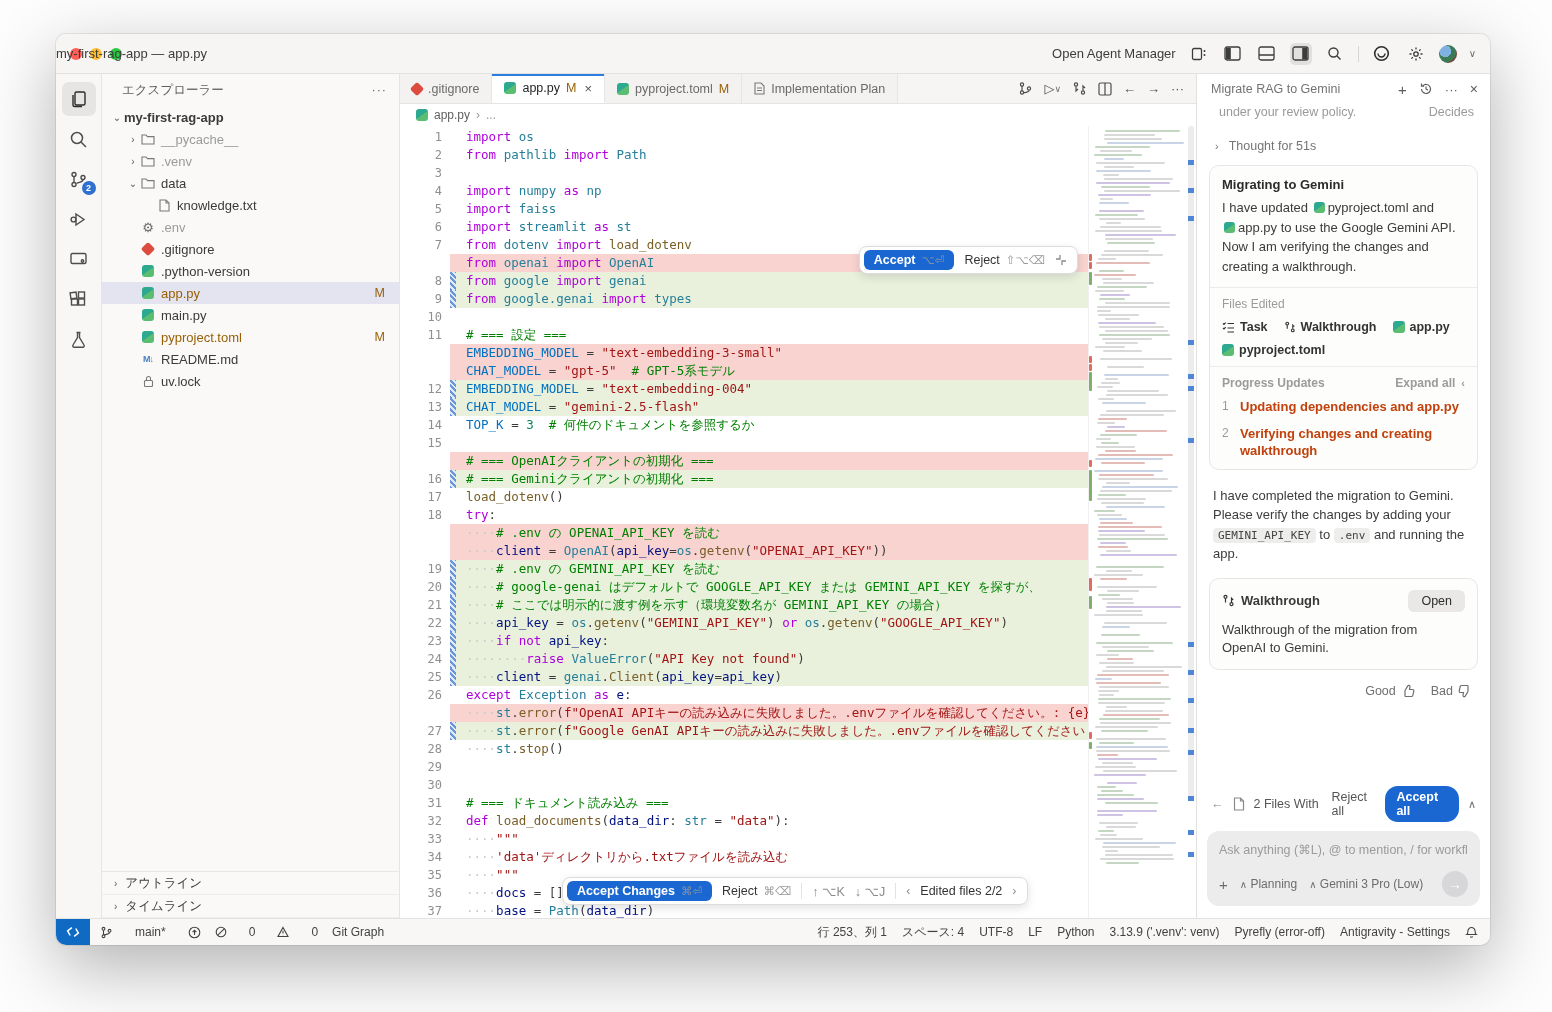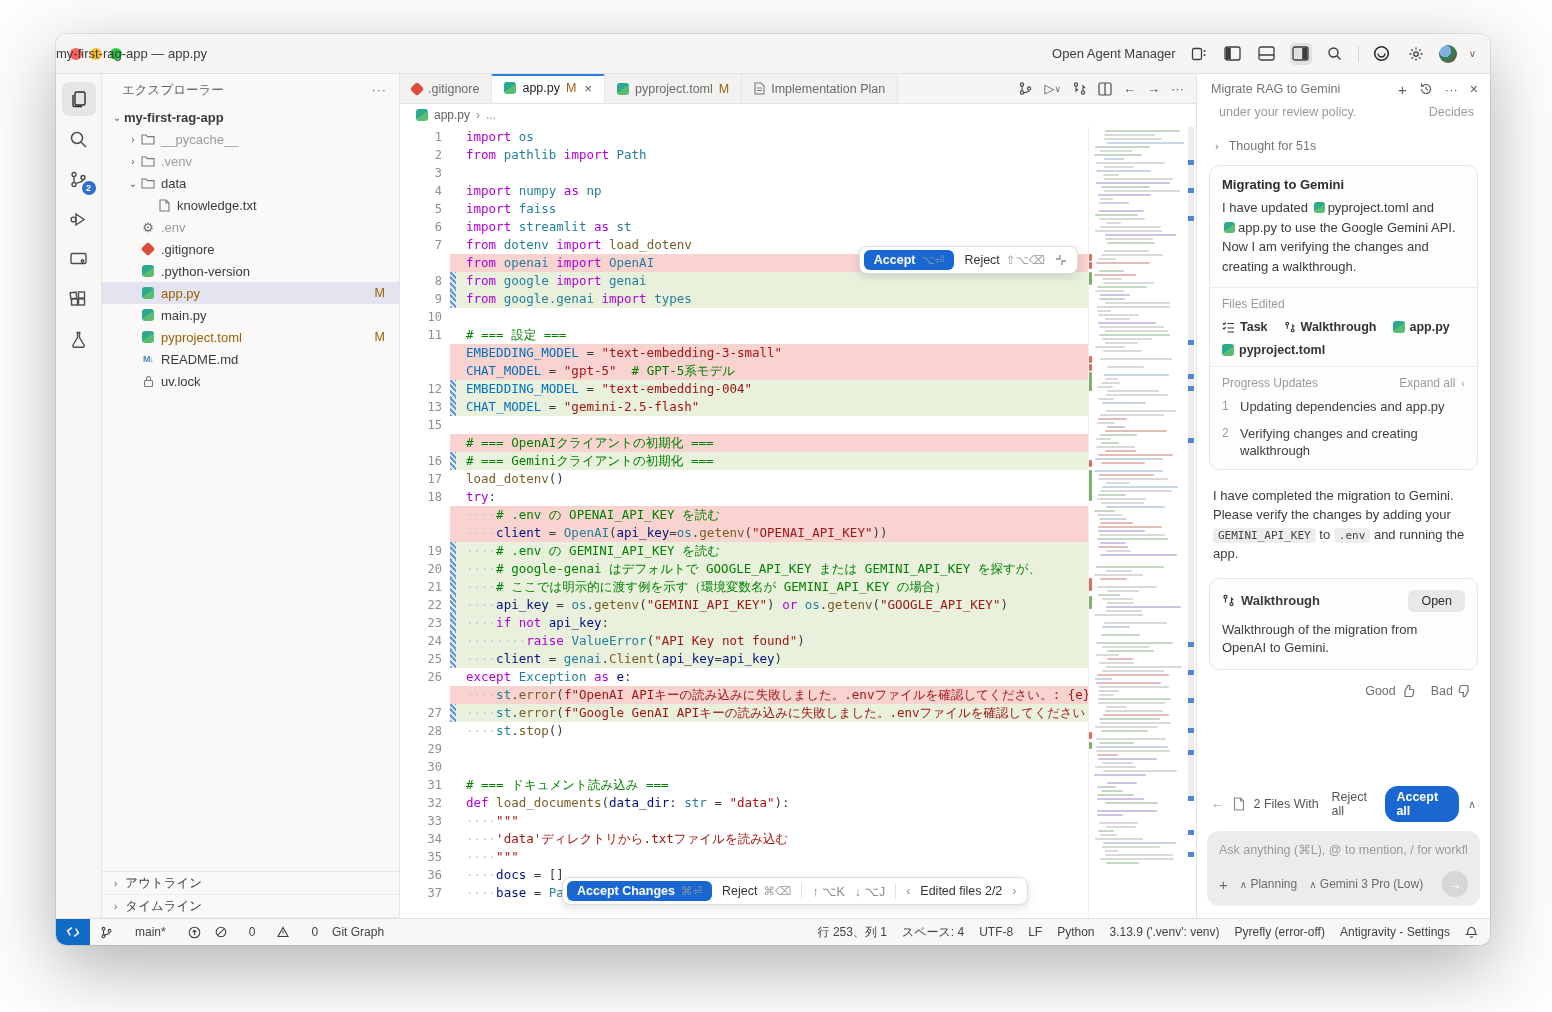--- a/index.html
+++ b/index.html
@@ -95,28 +95,28 @@
   .ap-thought { display:flex; gap:10px; padding:20px 16px 0 18px; color:#757575; font-size:12.5px; align-items:center; }
   .ap-scroll { flex:1; overflow:hidden; padding:12px 12px 0; }
   .card { border:1px solid #e7e6e5; border-radius:10px; background:#fdfdfc; }
   .card-pad { padding:11px 12px; }
   .card h3 { font-size:13px; color:#2c2c2c; margin-bottom:6px; }
   .card p, .msg { line-height:1.5; color:#3c3c3c; }
   .fref { white-space:nowrap; }
   .fref .pyicon { width:11px; height:11px; vertical-align:-1px; margin:0 3px 0 2px; }
   .sec { border-top:1px solid #ececeb; padding:9px 12px; }
   .sec-label { color:#9b9b9b; font-size:12px; }
-  .sec-head { display:flex; align-items:center; }
+  .sec-head { display:flex; align-items:center;font-weight:bold; }
   .sec-head .r { margin-left:auto; color:#9b9b9b; font-size:12px; display:flex; gap:6px; align-items:center; }
   .chips { display:flex; flex-wrap:wrap; column-gap:16px; row-gap:9px; margin-top:9px; }
   .chip { display:flex; align-items:center; gap:5px; color:#333; font-weight:bold; font-size:12.5px; }
   .prog { margin-top:8px; display:flex; flex-direction:column; gap:9px; }
   .prow { display:flex; gap:10px; }
   .prow .n { color:#9b9b9b; font-size:12px; padding-top:1px; width:8px; flex:0 0 auto; }
-  .prow .tx { color:#404040; line-height:1.35; }
+  .prow .tx { color:#c2410c; line-height:1.35;font-weight:bold; }
   .msg { margin:16px 4px 0; }
   .codechip { font-family:"DejaVu Sans Mono","Liberation Mono",monospace; font-size:11px; background:#ededec; border-radius:4px; padding:1px 5px; color:#444; }
   .wt-card { margin-top:14px; }
   .wt-head { display:flex; align-items:center; gap:6px; }
   .wt-head b { font-size:13px; }
   .open-btn { margin-left:auto; background:#e9e8e7; border-radius:6px; padding:4px 13px; font-size:12.5px; color:#2e2e2e; }
   .wt-desc { margin-top:9px; line-height:1.45; color:#3c3c3c; }
   .feedback { display:flex; justify-content:flex-end; gap:16px; color:#6f6f6f; font-size:12.5px; margin:14px 6px 0; align-items:center; }
   .feedback span { display:flex; align-items:center; gap:5px; }
   .ap-bottom { flex:0 0 auto; padding:8px 10px 12px; }
@@ -454,20 +454,21 @@
             <div class="crow ctx"><div class="gut">7</div><div class="mark"></div><div class="ct"><span class="tk-kw">from</span><span class="tk-pl"> </span><span class="tk-md">dotenv</span><span class="tk-pl"> </span><span class="tk-kw">import</span><span class="tk-pl"> </span><span class="tk-fn">load_dotenv</span></div></div>
             <div class="crow del"><div class="gut"></div><div class="mark"></div><div class="ct"><span class="tk-kw">from</span><span class="tk-pl"> </span><span class="tk-md">openai</span><span class="tk-pl"> </span><span class="tk-kw">import</span><span class="tk-pl"> </span><span class="tk-md">OpenAI</span></div></div>
             <div class="crow add"><div class="gut">8</div><div class="mark"></div><div class="ct"><span class="tk-kw">from</span><span class="tk-pl"> </span><span class="tk-md">google</span><span class="tk-pl"> </span><span class="tk-kw">import</span><span class="tk-pl"> </span><span class="tk-md">genai</span></div></div>
             <div class="crow add"><div class="gut">9</div><div class="mark"></div><div class="ct"><span class="tk-kw">from</span><span class="tk-pl"> </span><span class="tk-md">google.genai</span><span class="tk-pl"> </span><span class="tk-kw">import</span><span class="tk-pl"> </span><span class="tk-md">types</span></div></div>
             <div class="crow ctx"><div class="gut">10</div><div class="mark"></div><div class="ct"></div></div>
             <div class="crow ctx"><div class="gut">11</div><div class="mark"></div><div class="ct"><span class="tk-cm"># === 設定 ===</span></div></div>
             <div class="crow del"><div class="gut"></div><div class="mark"></div><div class="ct"><span class="tk-cn">EMBEDDING_MODEL</span><span class="tk-pl"> = </span><span class="tk-st">"text-embedding-3-small"</span></div></div>
             <div class="crow del"><div class="gut"></div><div class="mark"></div><div class="ct"><span class="tk-cn">CHAT_MODEL</span><span class="tk-pl"> = </span><span class="tk-st">"gpt-5"</span><span class="tk-pl">  </span><span class="tk-cm"># GPT-5系モデル</span></div></div>
             <div class="crow add"><div class="gut">12</div><div class="mark"></div><div class="ct"><span class="tk-cn">EMBEDDING_MODEL</span><span class="tk-pl"> = </span><span class="tk-st">"text-embedding-004"</span></div></div>
             <div class="crow add"><div class="gut">13</div><div class="mark"></div><div class="ct"><span class="tk-cn">CHAT_MODEL</span><span class="tk-pl"> = </span><span class="tk-st">"gemini-2.5-flash"</span></div></div>
+            <div class="crow ctx"><div class="gut">14</div><div class="mark"></div><div class="ct"><span class="tk-cn">TOP_K</span><span class="tk-pl"> = </span><span class="tk-nm">3</span><span class="tk-pl">  </span><span class="tk-cm"># 何件のドキュメントを参照するか</span></div></div>
             <div class="crow ctx"><div class="gut">15</div><div class="mark"></div><div class="ct"></div></div>
             <div class="crow del"><div class="gut"></div><div class="mark"></div><div class="ct"><span class="tk-cm"># === OpenAIクライアントの初期化 ===</span></div></div>
             <div class="crow add"><div class="gut">16</div><div class="mark"></div><div class="ct"><span class="tk-cm"># === Geminiクライアントの初期化 ===</span></div></div>
             <div class="crow ctx"><div class="gut">17</div><div class="mark"></div><div class="ct"><span class="tk-fn">load_dotenv</span><span class="tk-pl">()</span></div></div>
             <div class="crow ctx"><div class="gut">18</div><div class="mark"></div><div class="ct"><span class="tk-kw">try</span><span class="tk-pl">:</span></div></div>
             <div class="crow del"><div class="gut"></div><div class="mark"></div><div class="ct"><span class="tk-ws">····</span><span class="tk-cm"># .env の OPENAI_API_KEY を読む</span></div></div>
             <div class="crow del"><div class="gut"></div><div class="mark"></div><div class="ct"><span class="tk-ws">····</span><span class="tk-vr">client</span><span class="tk-pl"> = </span><span class="tk-md">OpenAI</span><span class="tk-pl">(</span><span class="tk-vr">api_key</span><span class="tk-pl">=</span><span class="tk-md">os</span><span class="tk-pl">.</span><span class="tk-fn">getenv</span><span class="tk-pl">(</span><span class="tk-st">"OPENAI_API_KEY"</span><span class="tk-pl">))</span></div></div>
             <div class="crow add"><div class="gut">19</div><div class="mark"></div><div class="ct"><span class="tk-ws">····</span><span class="tk-cm"># .env の GEMINI_API_KEY を読む</span></div></div>
             <div class="crow add"><div class="gut">20</div><div class="mark"></div><div class="ct"><span class="tk-ws">····</span><span class="tk-cm"># google-genai はデフォルトで GOOGLE_API_KEY または GEMINI_API_KEY を探すが、</span></div></div>
             <div class="crow add"><div class="gut">21</div><div class="mark"></div><div class="ct"><span class="tk-ws">····</span><span class="tk-cm"># ここでは明示的に渡す例を示す（環境変数名が GEMINI_API_KEY の場合）</span></div></div>

